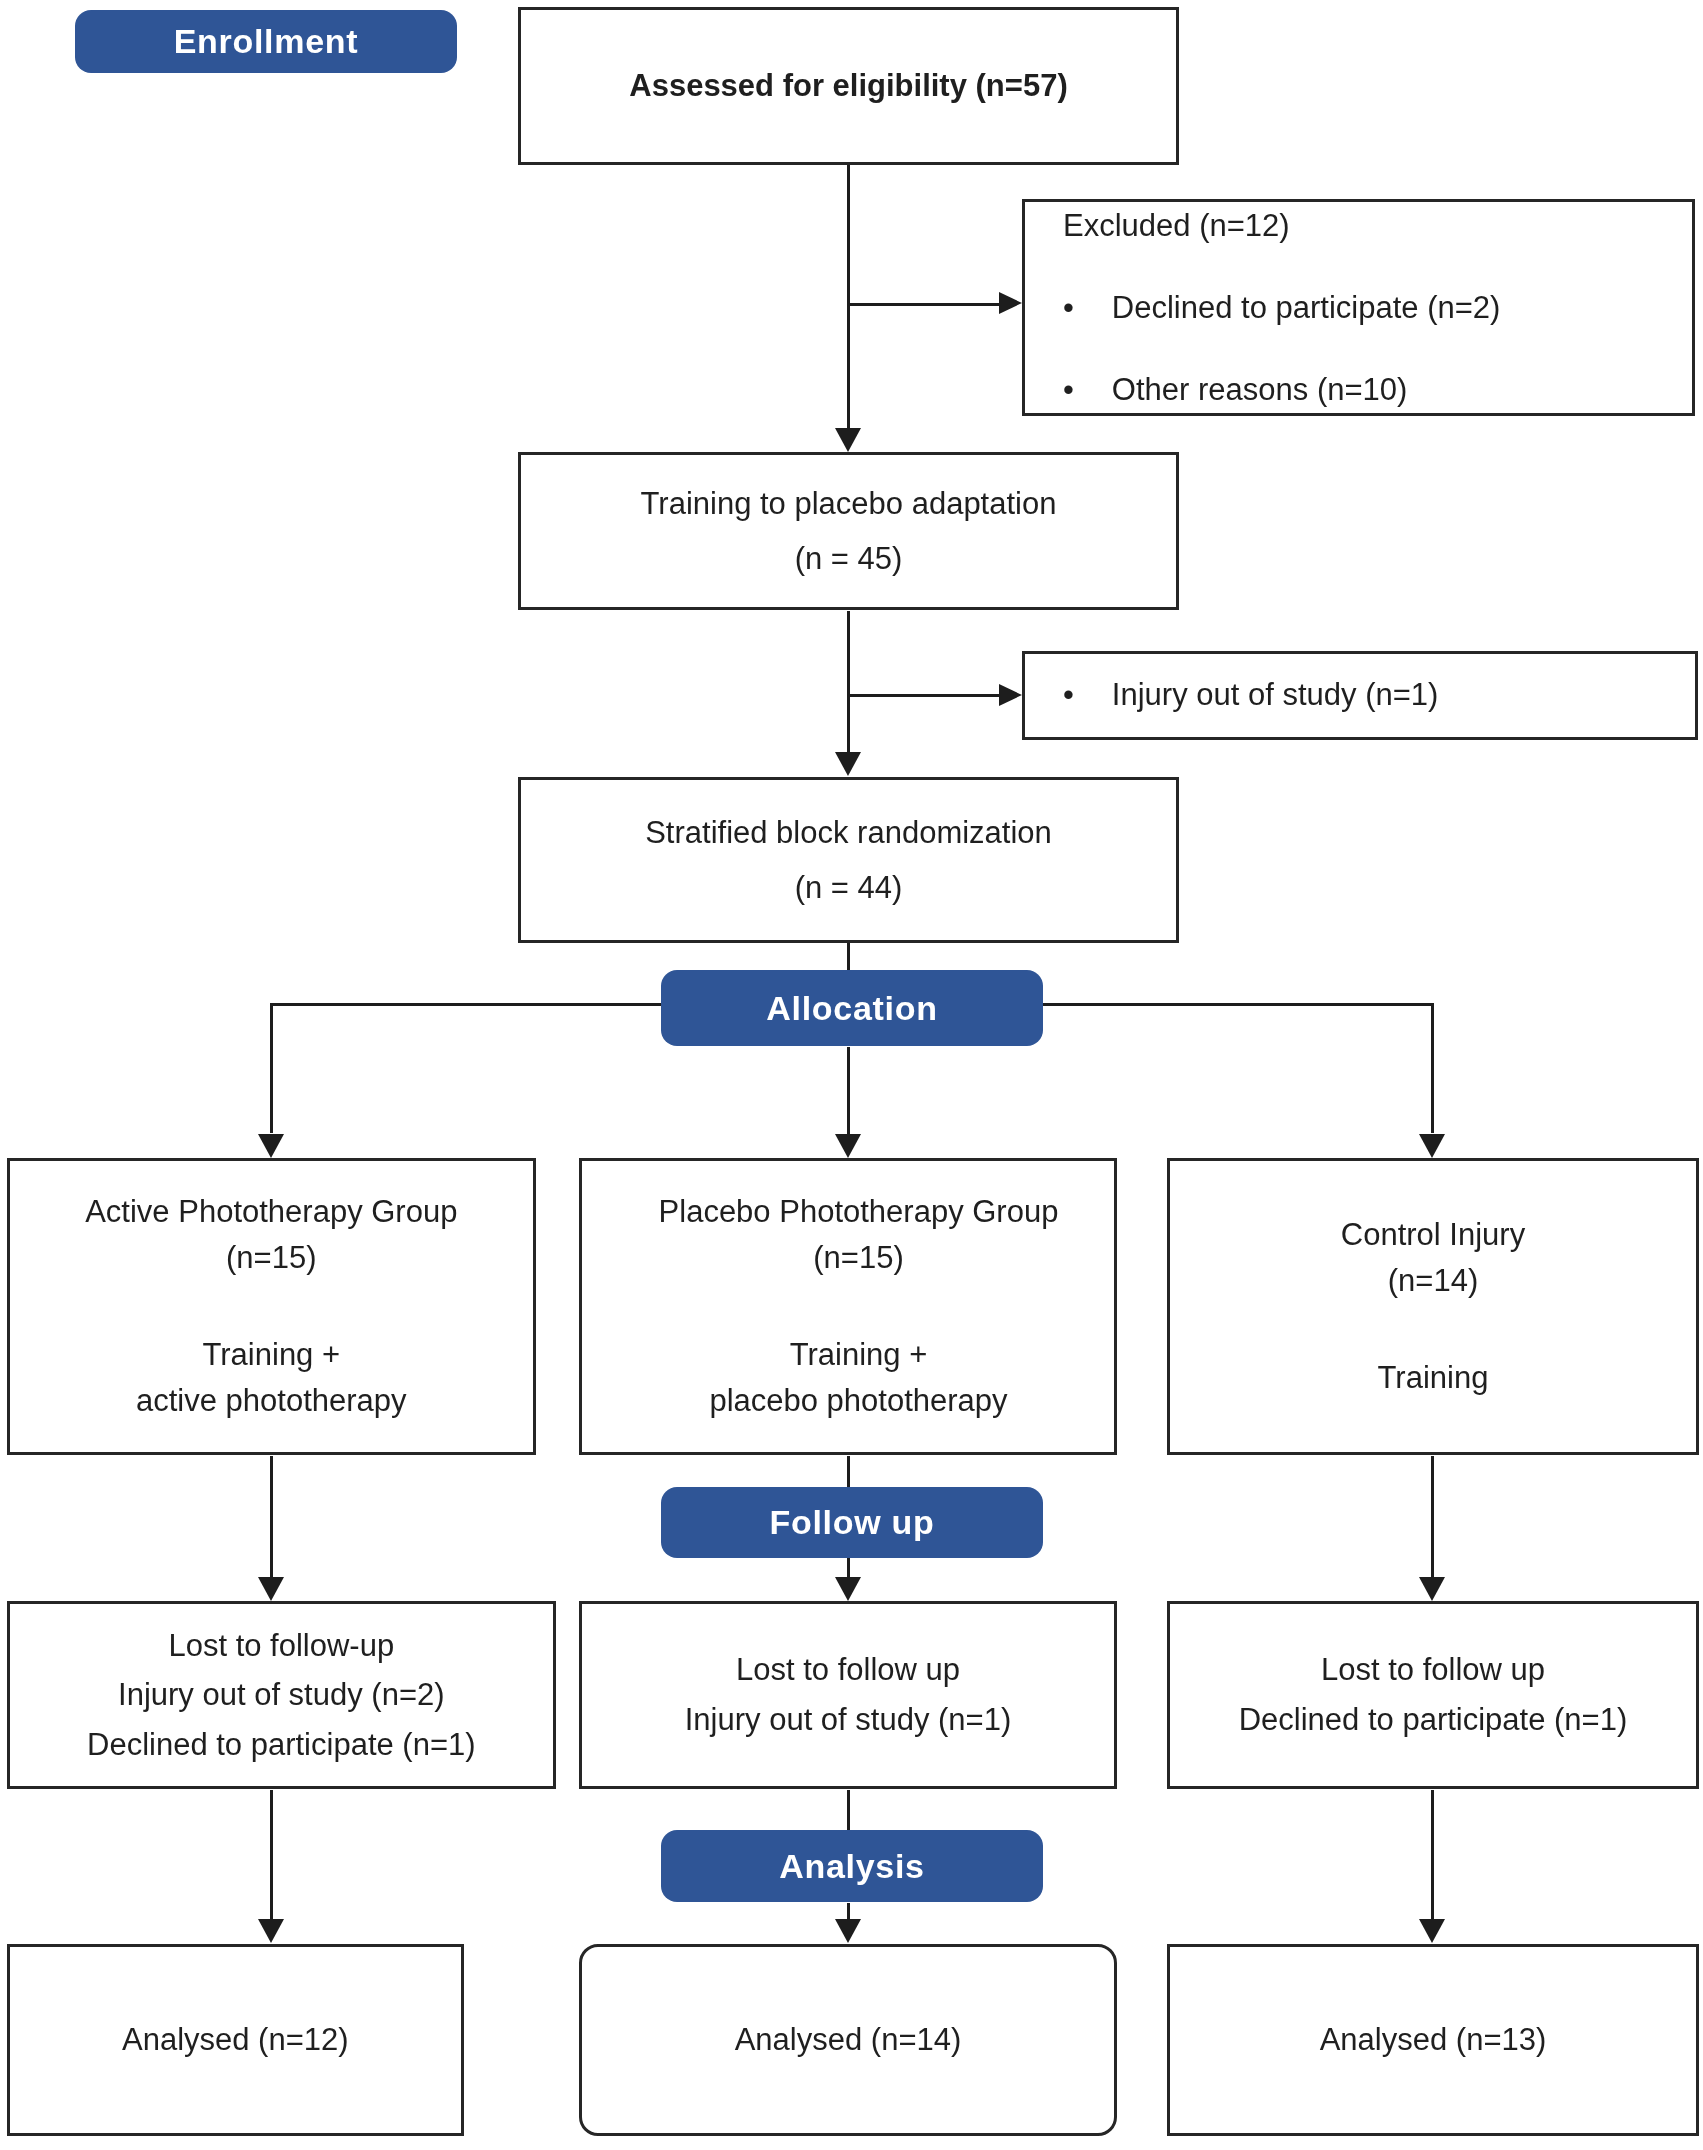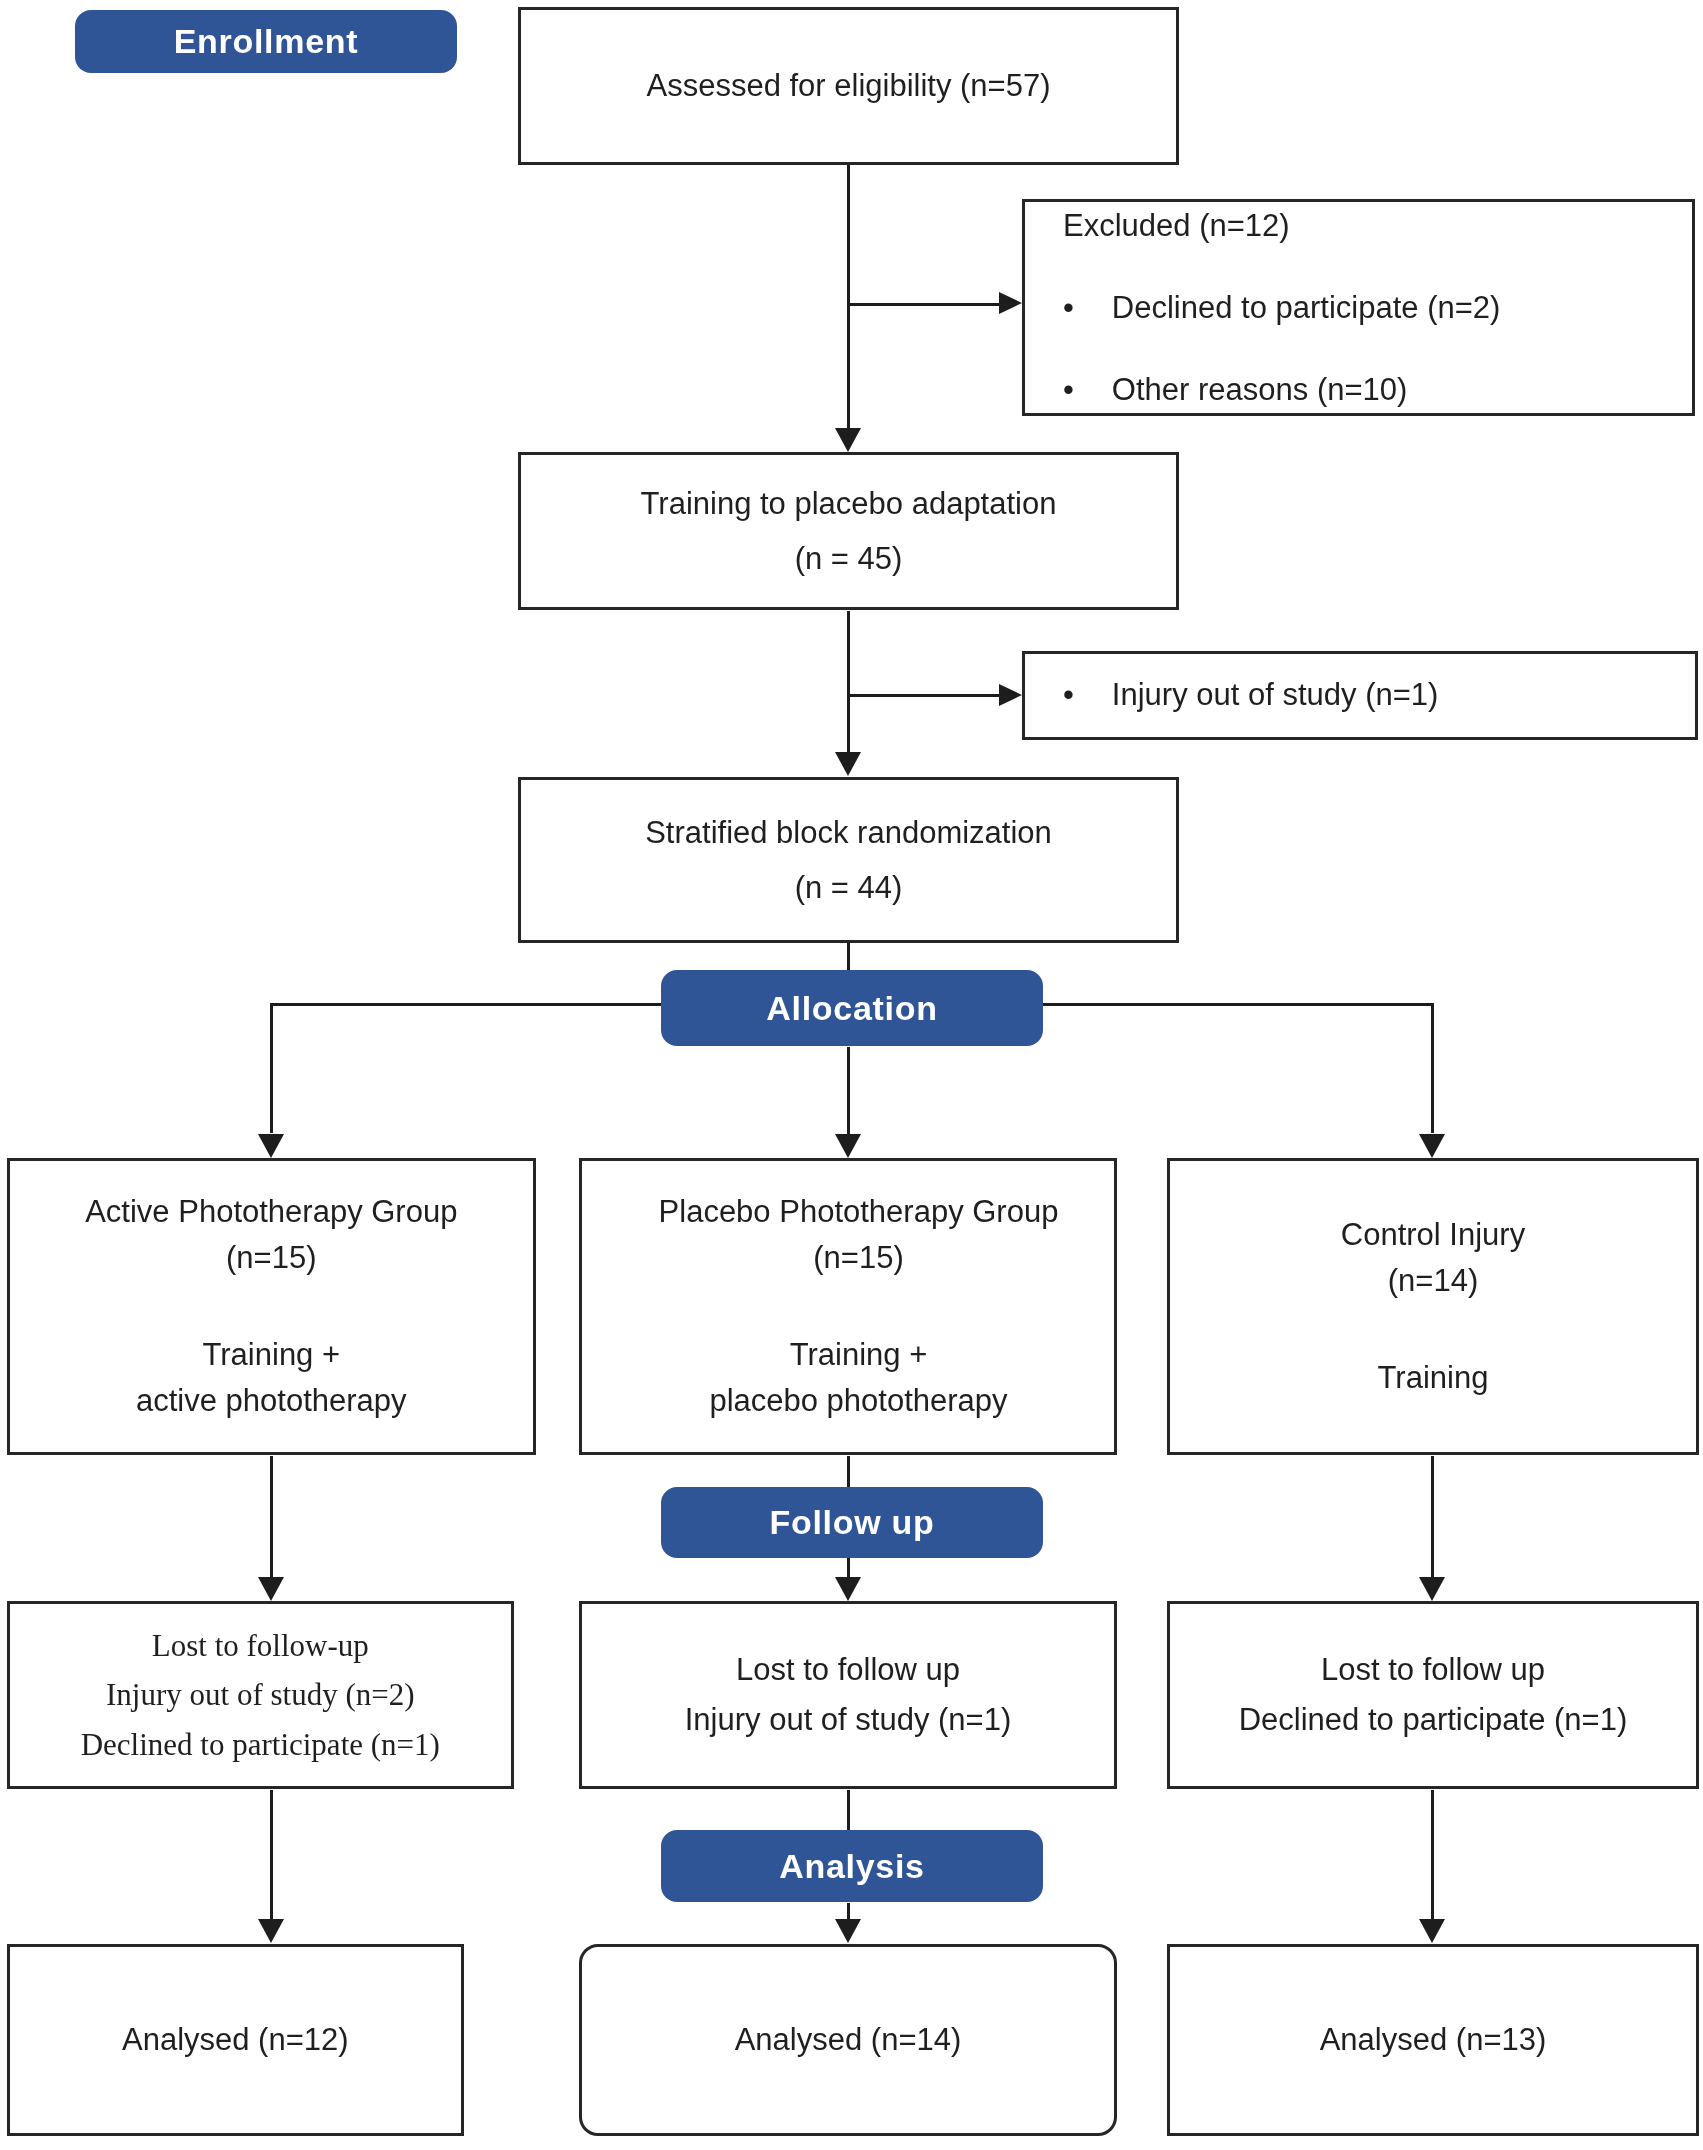--- a/index.html
+++ b/index.html
@@ -41,21 +41,21 @@
 </style>
 </head>
 <body>
 
 <div class="canvas">
 
   <div class="badge" style="left:75px;top:9.5px;width:382px;height:63px;">
     <span>Enrollment</span>
   </div>
 
-  <div class="box" style="left:518px;top:6.8px;width:661px;height:158px;">
+  <div class="box" style="left:518px;top:6.8px;width:661px;height:158px;font-weight:bold;">
     <div>Assessed for eligibility (n=57)</div>
   </div>
 
   <div class="vline" style="left:847px;top:165px;height:263px;"></div>
   <div class="arrow-down" style="left:835px;top:428px;"></div>
   <div class="hline" style="left:847px;top:303px;width:152px;"></div>
   <div class="arrow-right" style="left:999px;top:292px;"></div>
 
   <div class="box left-align spread" style="left:1022px;top:199px;width:673px;height:217px;">
     <div>Excluded (n=12)</div>
@@ -130,21 +130,21 @@
   <div class="vline" style="left:847px;top:1456px;height:31px;"></div>
   <div class="vline" style="left:847px;top:1558px;height:19px;"></div>
   <div class="arrow-down" style="left:835px;top:1577px;"></div>
   <div class="vline" style="left:1431px;top:1456px;height:121px;"></div>
   <div class="arrow-down" style="left:1419px;top:1577px;"></div>
 
   <div class="badge" style="left:661px;top:1487px;width:382px;height:71px;">
     <span>Follow up</span>
   </div>
 
-  <div class="box fu" style="left:6.8px;top:1601px;width:507px;height:188px;font-family:Liberation Serif, serif;">
+  <div class="box fu" style="left:6.8px;top:1601px;width:549px;height:188px;">
     <div>Lost to follow-up</div>
     <div>Injury out of study (n=2)</div>
     <div>Declined to participate (n=1)</div>
   </div>
 
   <div class="box fu" style="left:579px;top:1601px;width:538px;height:188px;">
     <div>Lost to follow up</div>
     <div>Injury out of study (n=1)</div>
   </div>
 

